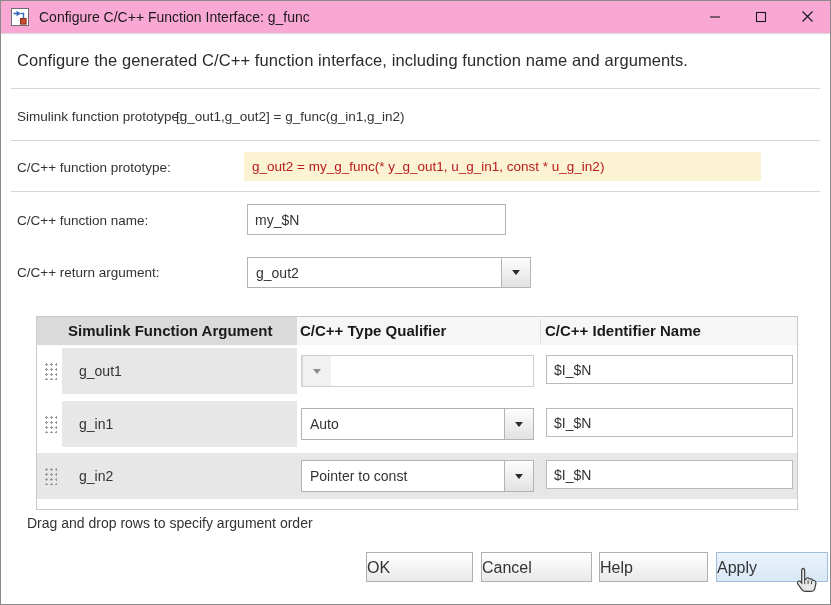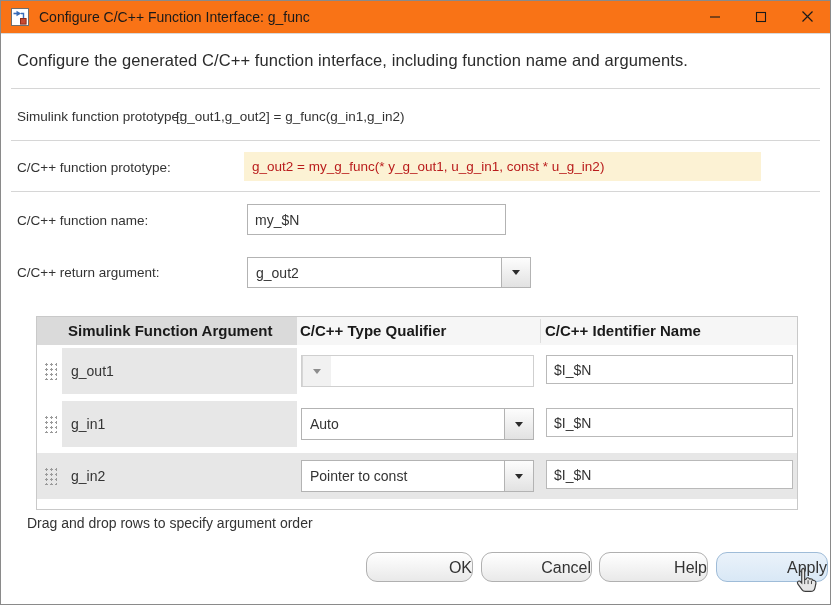--- a/index.html
+++ b/index.html
@@ -2,21 +2,21 @@
 <html><head>
 <meta charset="utf-8">
 <style>
   html,body{margin:0;padding:0;background:#f0f0f0;font-family:"Liberation Sans",sans-serif;}
   .window{
     position:relative;width:829px;height:603px;margin:0 auto;
     background:#ffffff;border:1px solid #8a8a8a;overflow:hidden;
     -webkit-font-smoothing:antialiased;
   }
   
-  .titlebar{position:absolute;left:0;top:0;width:100%;height:32px;background:#f97316;border-bottom:1px solid #d9d9d9;}
+  .titlebar{position:absolute;left:0;top:0;width:100%;height:32px;background:#f9a8d4;border-bottom:1px solid #d9d9d9;}
   .title-icon{position:absolute;left:10px;top:7px;width:18px;height:18px;}
   .title-text{position:absolute;left:38px;top:0;height:32px;line-height:32px;font-size:14px;color:#1a1a1a;white-space:nowrap;}
   .win-btn{position:absolute;top:1px;width:46px;height:29px;display:flex;align-items:center;justify-content:center;background:transparent;}
   .wb-min{right:92px;} .wb-max{right:46px;} .wb-close{right:0px;}
   
   .desc{position:absolute;left:16px;top:50px;font-size:16.5px;color:#2b2b2b;letter-spacing:0.1px;}
   .divider{position:absolute;left:10px;right:10px;height:0;border-top:1px solid #d6d6d6;}
   .d1{top:87px;} .d2{top:139px;} .d3{top:190px;}
   .flabel{position:absolute;left:16px;font-size:13.5px;color:#333;white-space:nowrap;}
   .fvalue{position:absolute;font-size:13.5px;color:#333;white-space:nowrap;}
@@ -49,28 +49,28 @@
   .th{position:absolute;top:0;height:28px;line-height:28px;font-size:15px;font-weight:bold;color:#1a1a1a;white-space:nowrap;}
   .th1{left:31px;} .th2{left:263px;} .th3{left:508px;}
   .th-sep{position:absolute;left:503px;top:2px;width:0;height:24px;border-left:1px solid #dddddd;}
   .trow{position:absolute;left:0;width:760px;height:46px;}
   .r1{top:31px;} .r2{top:84px;} .r3{top:136px;}
   .trow.selected{background:#e7e7e7;}
   .drag-handle{position:absolute;left:7px;top:14px;width:13px;height:18px;
     background-image:radial-gradient(circle,#9a9a9a 1.1px,transparent 1.3px);
     background-size:5px 5px;background-position:0 0;cursor:grab;}
   .name-cell{position:absolute;left:25px;top:0;width:235px;height:46px;background:#e7e7e7;
-    font-size:14px;color:#333;display:flex;align-items:center;padding-left:9px;box-sizing:border-box;}
+    font-size:14px;color:#333;display:flex;align-items:center;padding-left:17px;box-sizing:border-box;}
   .cell-dd{left:264px;top:7px;width:233px;height:32px;}
   .cell-input{left:509px;top:7px;width:247px;height:29px;border-color:#b9b9b9;}
   .hint{position:absolute;left:26px;top:514px;font-size:14px;color:#333;}
   
   .btn{position:absolute;top:551px;height:30px;box-sizing:border-box;
-    background:linear-gradient(#ffffff,#e9e9e9);border:1px solid #b0b0b0;border-radius:11px;
-    font-family:"Liberation Sans",sans-serif;font-size:16px;color:#333;text-align:right;line-height:27px;padding:0;}
+    background:linear-gradient(#ffffff,#e9e9e9);border:1px solid #b0b0b0;border-radius:0;
+    font-family:"Liberation Sans",sans-serif;font-size:16px;color:#333;text-align:left;line-height:27px;padding:0;}
   .btn-ok{left:365px;width:107px;}
   .btn-cancel{left:480px;width:111px;}
   .btn-help{left:598px;width:109px;}
   .btn-apply{left:715px;width:112px;background:linear-gradient(#eaf2fa,#d9e8f6);border-color:#9fbcd8;}
   .cursor{position:absolute;left:791px;top:565px;width:26px;height:34px;pointer-events:none;z-index:50;}
 </style>
 </head>
 <body>
 
 <div class="window">

